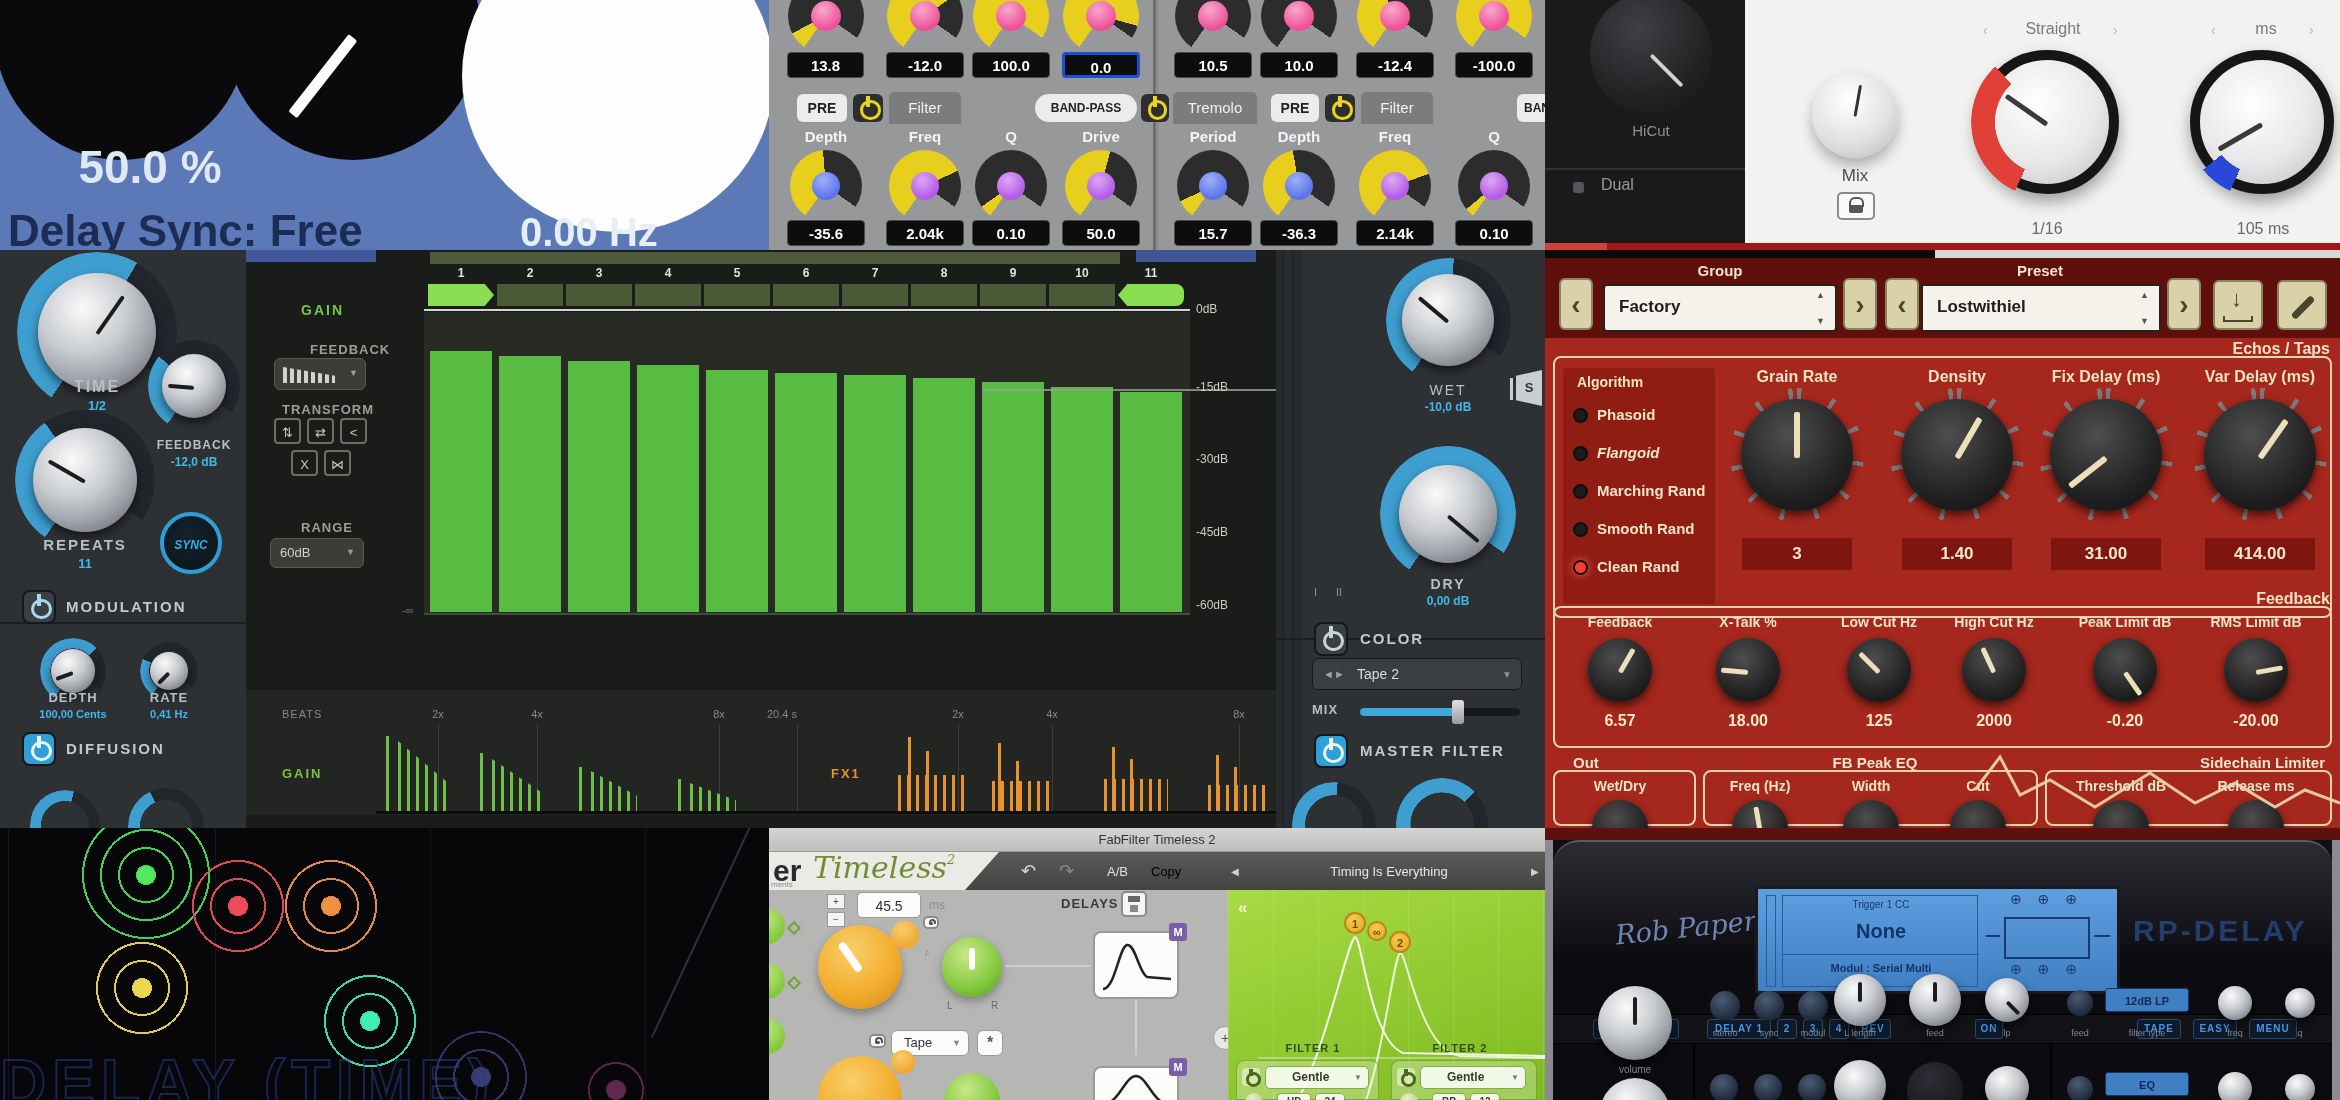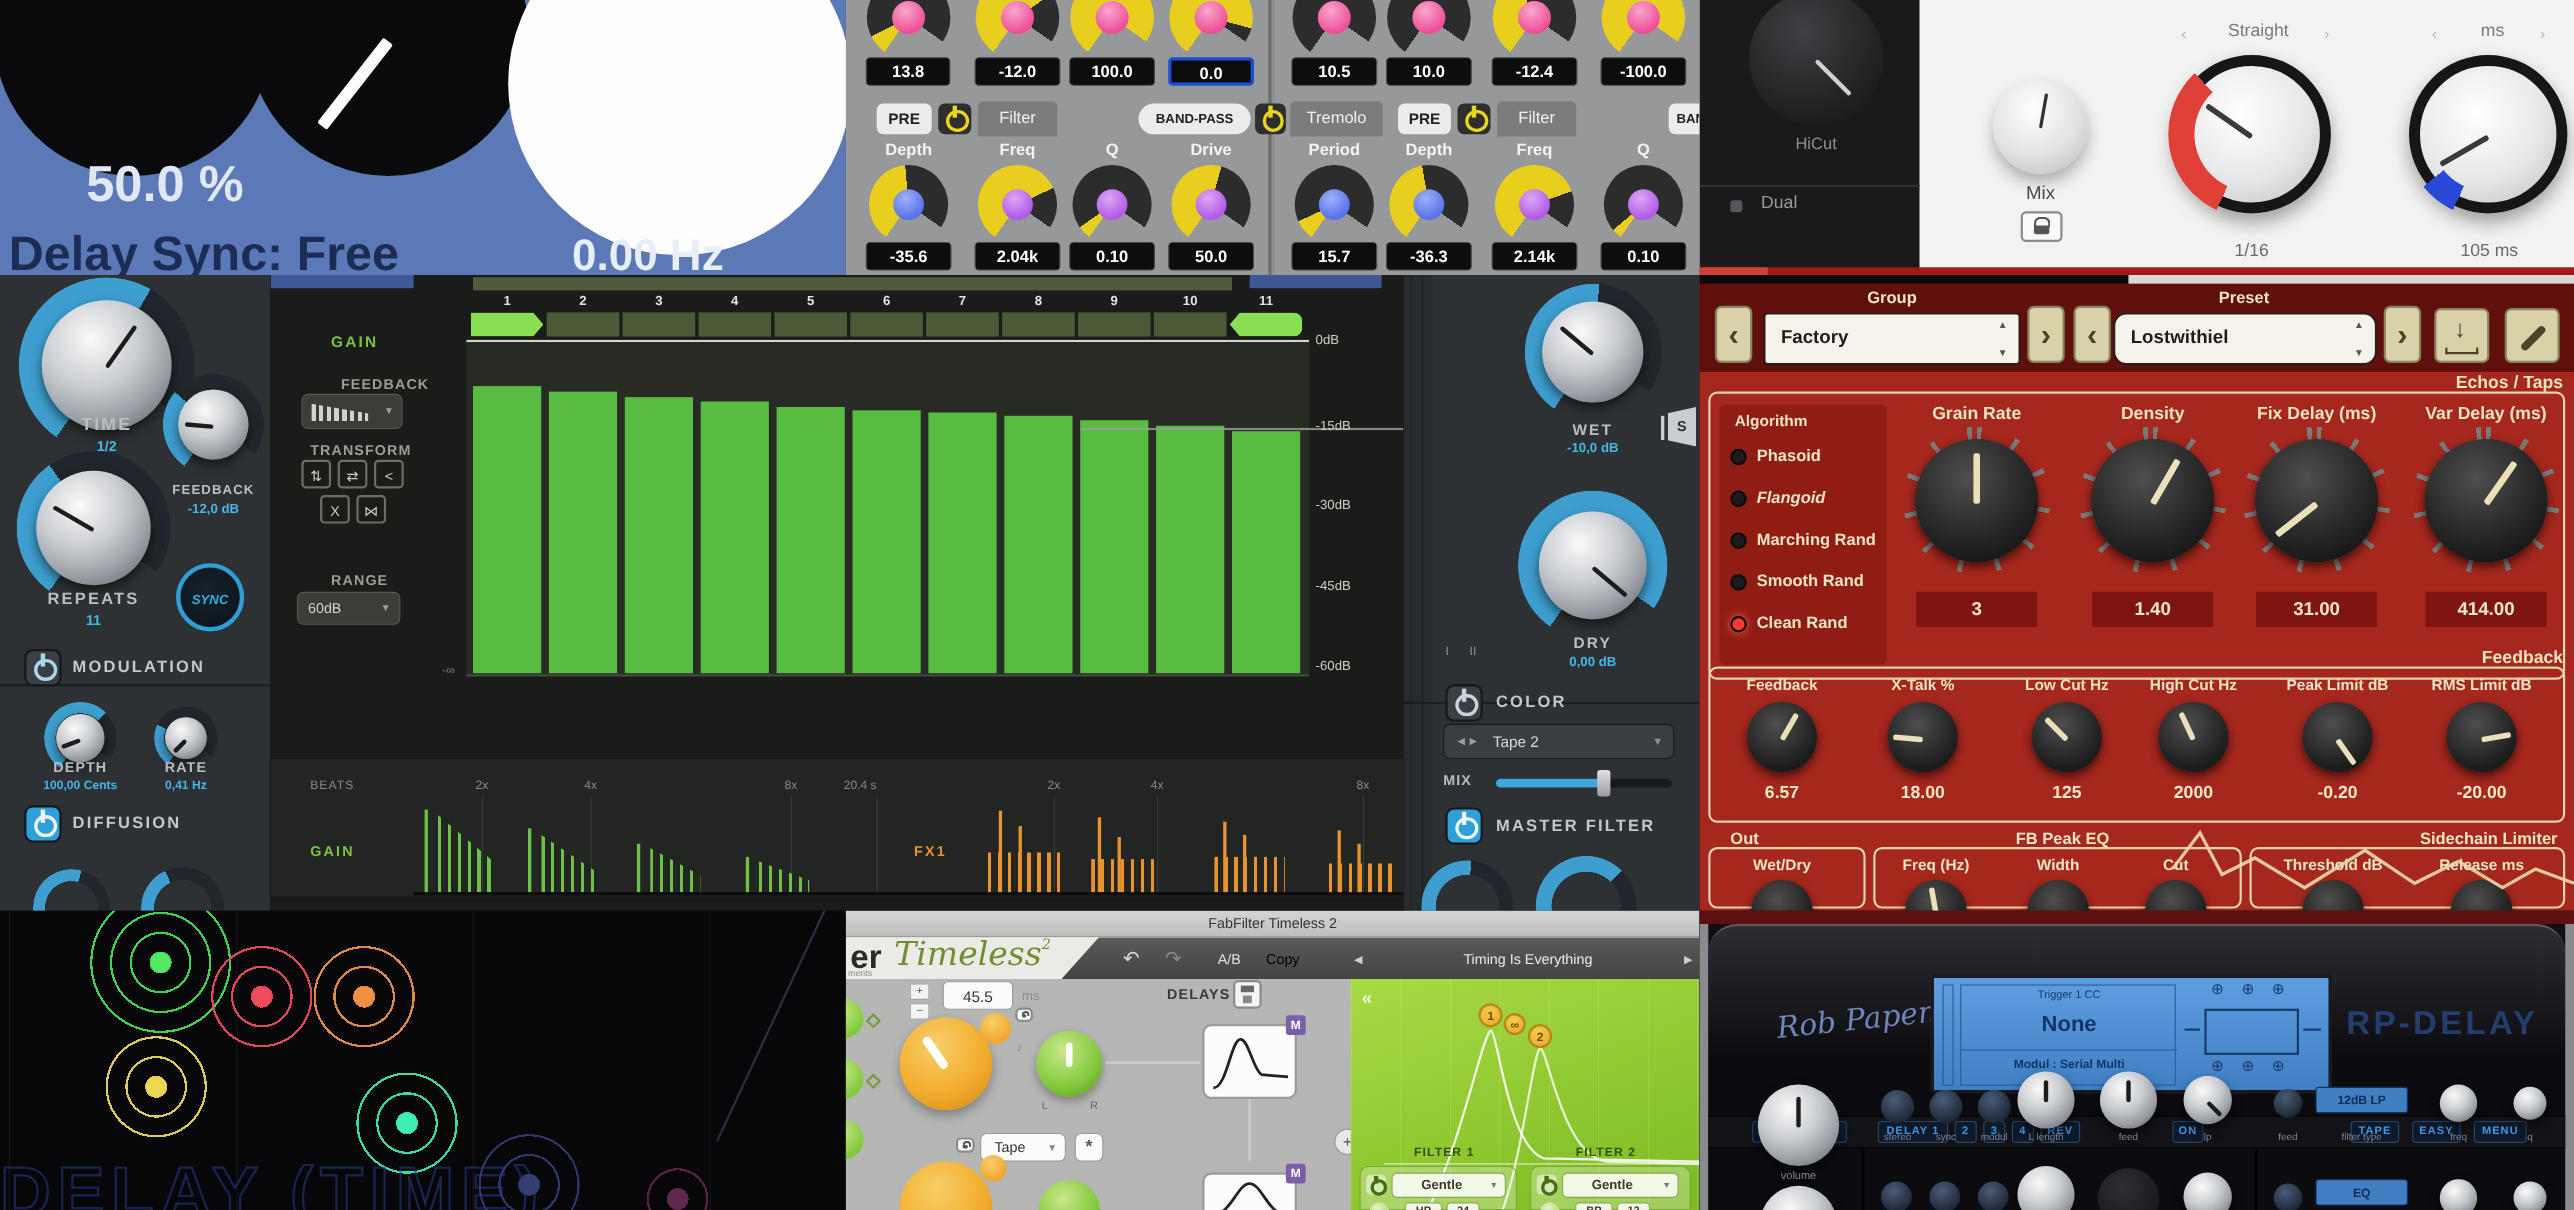--- a/index.html
+++ b/index.html
@@ -326,21 +326,21 @@
 </section>
 
 <section style="left:1276px;top:250px;width:269px;height:578px;background:#2e3134;">
   <div style="left:0;top:0;width:26px;height:578px;background:#282b2e;"></div>
   <div style="left:6px;top:0;width:2px;height:578px;background:#212428;"></div>
   <div style="left:16px;top:0;width:2px;height:578px;background:#212428;"></div>
   <div class="ring" style="left:110px;top:8px;width:125px;height:125px;background:conic-gradient(from 215deg,#3e9ecf 0 150deg,#20262b 150deg 270deg,transparent 270deg);"></div>
   <div class="knobS" style="left:126px;top:24px;width:92px;height:92px;">
     <div class="pin" style="width:38px;transform:rotate(-140deg);"></div>
   </div>
-  <span class="tc" style="left:122px;top:132px;width:100px;font-size:14px;font-weight:bold;letter-spacing:2px;color:#b9bec3;">WET</span>
+  <span class="tc" style="left:122px;top:132px;width:100px;font-size:14px;font-weight:normal;letter-spacing:2px;color:#b9bec3;">WET</span>
   <span class="tc" style="left:122px;top:150px;width:100px;font-size:12px;font-weight:bold;color:#45b6e8;">-10,0 dB</span>
   <div style="left:234px;top:128px;width:3px;height:22px;background:#c9ced3;"></div>
   <span class="tc" style="left:240px;top:120px;width:26px;height:36px;line-height:36px;background:#c9ced3;clip-path:polygon(0 16%,100% 0,100% 100%,0 84%);font-size:13px;font-weight:bold;color:#2c3034;">S</span>
   <div class="ring" style="left:104px;top:196px;width:136px;height:136px;background:conic-gradient(from 215deg,#3e9ecf 0 270deg,transparent 270deg);"></div>
   <div class="knobS" style="left:123px;top:215px;width:98px;height:98px;">
     <div class="pin" style="width:40px;transform:rotate(40deg);"></div>
   </div>
   <span class="tc" style="left:122px;top:326px;width:100px;font-size:14px;font-weight:bold;letter-spacing:2px;color:#b9bec3;">DRY</span>
   <span class="tc" style="left:122px;top:344px;width:100px;font-size:12px;font-weight:bold;color:#45b6e8;">0,00 dB</span>
   <span style="left:38px;top:336px;font-size:11px;color:#8f949a;">I</span>
@@ -371,21 +371,21 @@
   <span class="tc" style="left:14px;top:28px;width:34px;height:52px;line-height:50px;background:#d9d2a8;border:2px solid #8a8560;border-radius:6px;font-size:28px;font-weight:bold;color:#4a452a;">‹</span>
   <span class="tc cream" style="left:60px;top:12px;width:230px;font-size:15px;">Group</span>
   <div style="left:58px;top:34px;width:234px;height:48px;background:#f4f2ea;border:2px solid #2a2018;border-radius:4px;">
     <span style="left:14px;top:11px;font-size:17px;font-weight:bold;color:#1d1d1d;">Factory</span>
     <span style="right:10px;top:4px;font-size:9px;color:#555;">▲</span>
     <span style="right:10px;bottom:4px;font-size:9px;color:#555;">▼</span>
   </div>
   <span class="tc" style="left:298px;top:28px;width:34px;height:52px;line-height:50px;background:#d9d2a8;border:2px solid #8a8560;border-radius:6px;font-size:28px;font-weight:bold;color:#4a452a;">›</span>
   <span class="tc" style="left:340px;top:28px;width:34px;height:52px;line-height:50px;background:#d9d2a8;border:2px solid #8a8560;border-radius:6px;font-size:28px;font-weight:bold;color:#4a452a;">‹</span>
   <span class="tc cream" style="left:380px;top:12px;width:230px;font-size:15px;">Preset</span>
-  <div style="left:376px;top:34px;width:240px;height:48px;background:#f4f2ea;border:2px solid #2a2018;border-radius:12px;">
+  <div style="left:376px;top:34px;width:240px;height:48px;background:#f4f2ea;border:2px solid #2a2018;border-radius:0;">
     <span style="left:14px;top:11px;font-size:17px;font-weight:bold;color:#1d1d1d;">Lostwithiel</span>
     <span style="right:10px;top:4px;font-size:9px;color:#555;">▲</span>
     <span style="right:10px;bottom:4px;font-size:9px;color:#555;">▼</span>
   </div>
   <span class="tc" style="left:622px;top:28px;width:34px;height:52px;line-height:50px;background:#d9d2a8;border:2px solid #8a8560;border-radius:6px;font-size:28px;font-weight:bold;color:#4a452a;">›</span>
   <div style="left:668px;top:30px;width:50px;height:50px;background:#d9d2a8;border:2px solid #8a8560;border-radius:6px;">
     <span style="left:16px;top:4px;font-size:22px;font-weight:bold;color:#4a452a;">↓</span>
     <div style="left:8px;top:34px;width:30px;height:6px;border:2px solid #4a452a;border-top:none;"></div>
   </div>
   <div style="left:732px;top:30px;width:50px;height:50px;background:#d9d2a8;border:2px solid #8a8560;border-radius:6px;">

